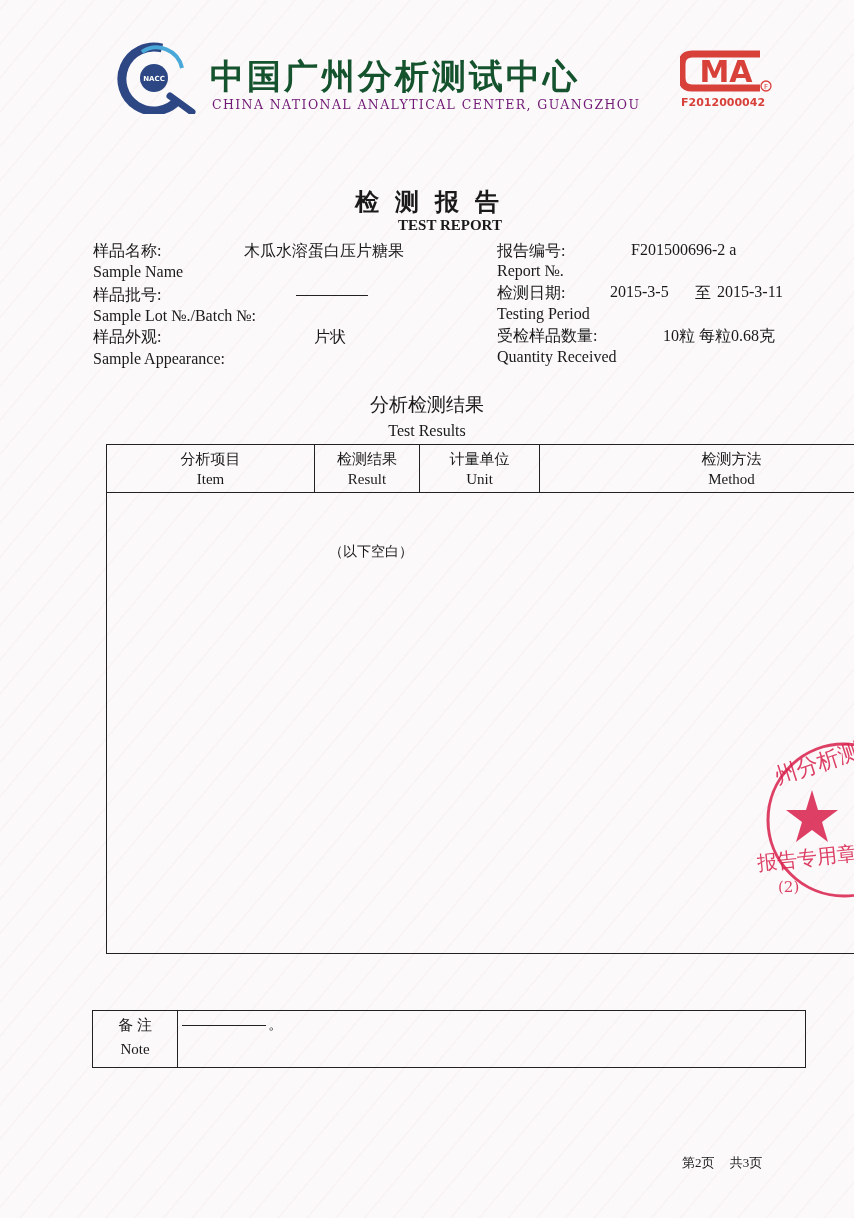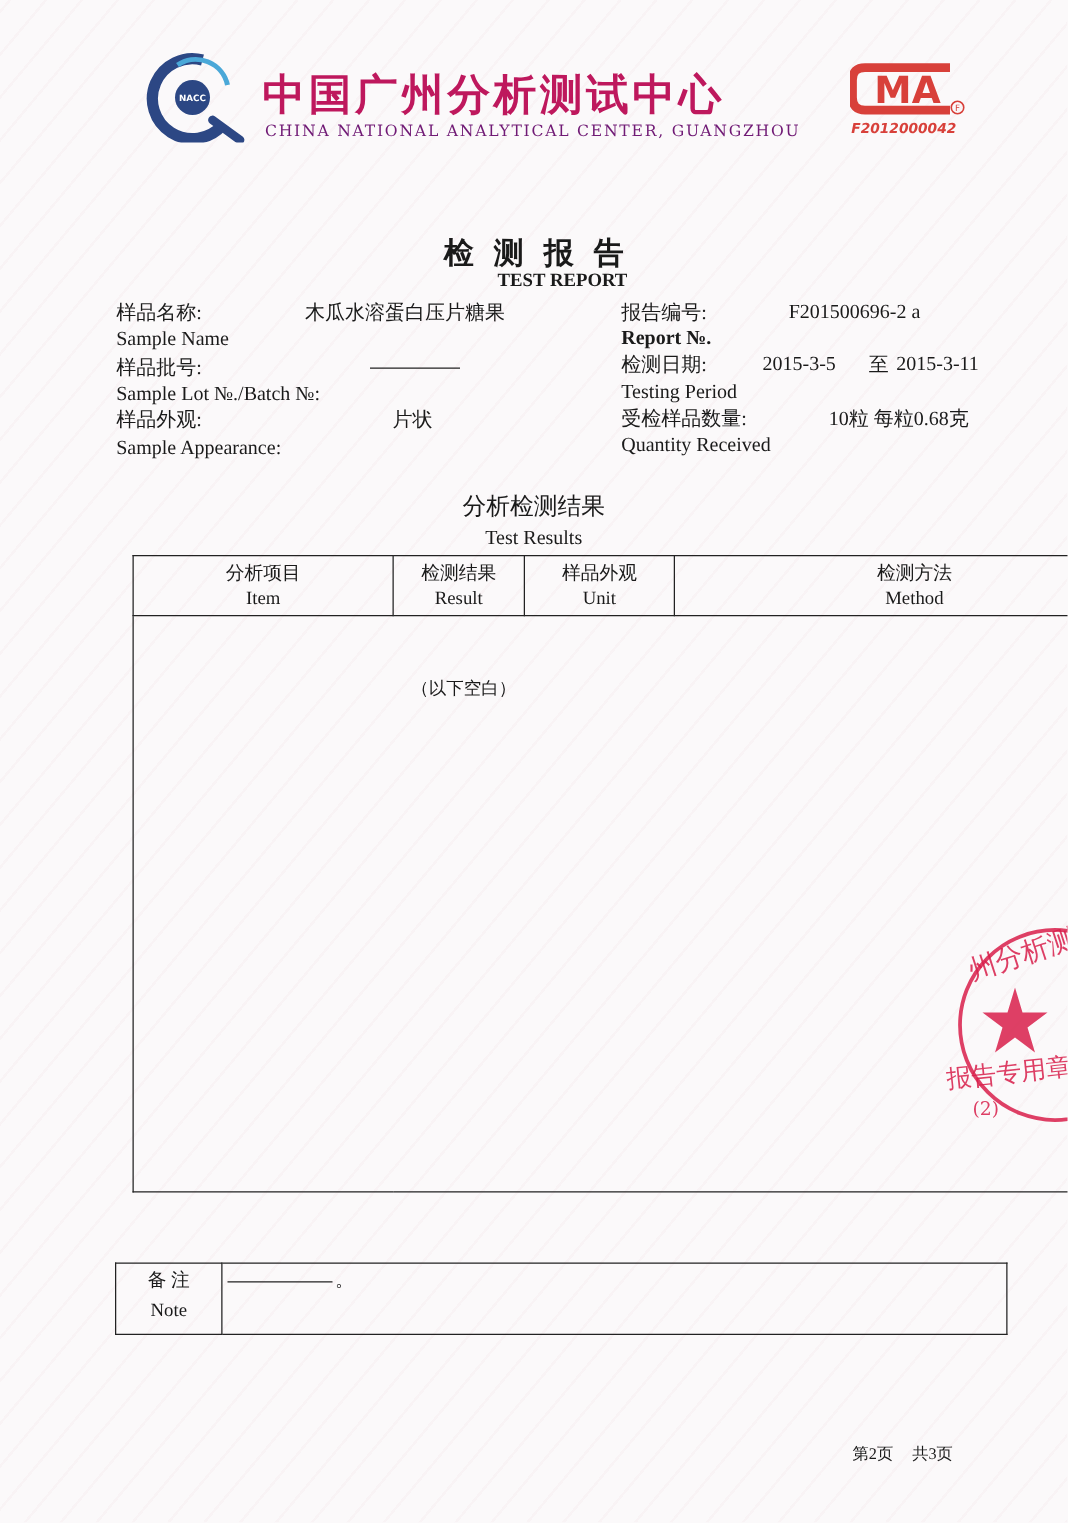--- a/index.html
+++ b/index.html
@@ -12,30 +12,30 @@
   .watermark {
     position: absolute; inset: 0;
     background-image: repeating-linear-gradient(-50deg, rgba(220,170,180,0.07) 0 2px, transparent 2px 22px);
     pointer-events: none;
   }
   .abs { position: absolute; }
   
   .logo-mark { left: 112px; top: 42px; width: 84px; height: 72px; }
   .logo-cn {
     left: 210px; top: 58px; font-family: "DejaVu Sans", sans-serif; font-weight: bold;
-    font-size: 34px; color: #be185d; letter-spacing: 3px; line-height: 36px;
+    font-size: 34px; color: #14532d; letter-spacing: 3px; line-height: 36px;
   }
   .logo-en {
     left: 212px; top: 97px; font-family: "DejaVu Serif", serif; font-size: 12.5px;
     color: #701a75; letter-spacing: 1.4px;
   }
   .cma { left: 680px; top: 48px; width: 92px; height: 46px; }
   .cma-code {
     left: 681px; top: 96px; font-family: "DejaVu Sans", sans-serif; font-weight: bold;
-    font-size: 11px; color: #d8403a; font-style: italic;
+    font-size: 11px; color: #d8403a;
   }
   
   .title-cn { left: 0; width: 854px; top: 186px; text-align: center; font-size: 24px; font-weight: bold; letter-spacing: 16px; padding-left: 16px; box-sizing: border-box; }
   .title-en { left: 0; width: 854px; top: 217px; text-align: center; font-size: 15px; font-weight: bold; margin-left: 23px; }
   
   .info { font-size: 16px; line-height: 20px; white-space: nowrap; }
   .dash-line { display: inline-block; width: 72px; border-top: 1px solid #222; }
   
   .res-cn { left: 0; width: 854px; top: 392px; text-align: center; font-size: 19px; }
   .res-en { left: 0; width: 854px; top: 422px; text-align: center; font-size: 16px; }
@@ -92,21 +92,21 @@
 <div class="abs info" style="left:93px; top:262px;">Sample Name</div>
 <div class="abs info" style="left:93px; top:285px;">样品批号:</div>
 <div class="abs info" style="left:296px; top:281px;"><span class="dash-line"></span></div>
 <div class="abs info" style="left:93px; top:306px;">Sample Lot №./Batch №:</div>
 <div class="abs info" style="left:93px; top:327px;">样品外观:</div>
 <div class="abs info" style="left:314px; top:327px;">片状</div>
 <div class="abs info" style="left:93px; top:349px;">Sample Appearance:</div>
 
 <div class="abs info" style="left:497px; top:241px;">报告编号:</div>
 <div class="abs info" style="left:631px; top:240px;">F201500696-2 a</div>
-<div class="abs info" style="left:497px; top:261px;font-weight:bold;">Report №.</div>
+<div class="abs info" style="left:497px; top:261px;">Report №.</div>
 <div class="abs info" style="left:497px; top:283px;">检测日期:</div>
 <div class="abs info" style="left:610px; top:282px;">2015-3-5</div>
 <div class="abs info" style="left:695px; top:283px;">至</div>
 <div class="abs info" style="left:717px; top:282px;">2015-3-11</div>
 <div class="abs info" style="left:497px; top:304px;">Testing Period</div>
 <div class="abs info" style="left:497px; top:326px;">受检样品数量:</div>
 <div class="abs info" style="left:663px; top:326px;">10粒 每粒0.68克</div>
 <div class="abs info" style="left:497px; top:347px;">Quantity Received</div>
 
 <div class="abs res-cn">分析检测结果</div>
@@ -117,21 +117,21 @@
       <tr class="hdr-row">
     <th style="width:207px;">
       <div>分析项目</div>
       <div>Item</div>
     </th>
     <th style="width:104px;">
       <div>检测结果</div>
       <div>Result</div>
     </th>
     <th style="width:119px;">
-      <div>样品外观</div>
+      <div>计量单位</div>
       <div>Unit</div>
     </th>
     <th>
       <div>检测方法</div>
       <div>Method</div>
     </th>
   </tr>
   <tr>
     <td colspan="4" class="blank-cell">
       <span class="blank-note">（以下空白）</span>

